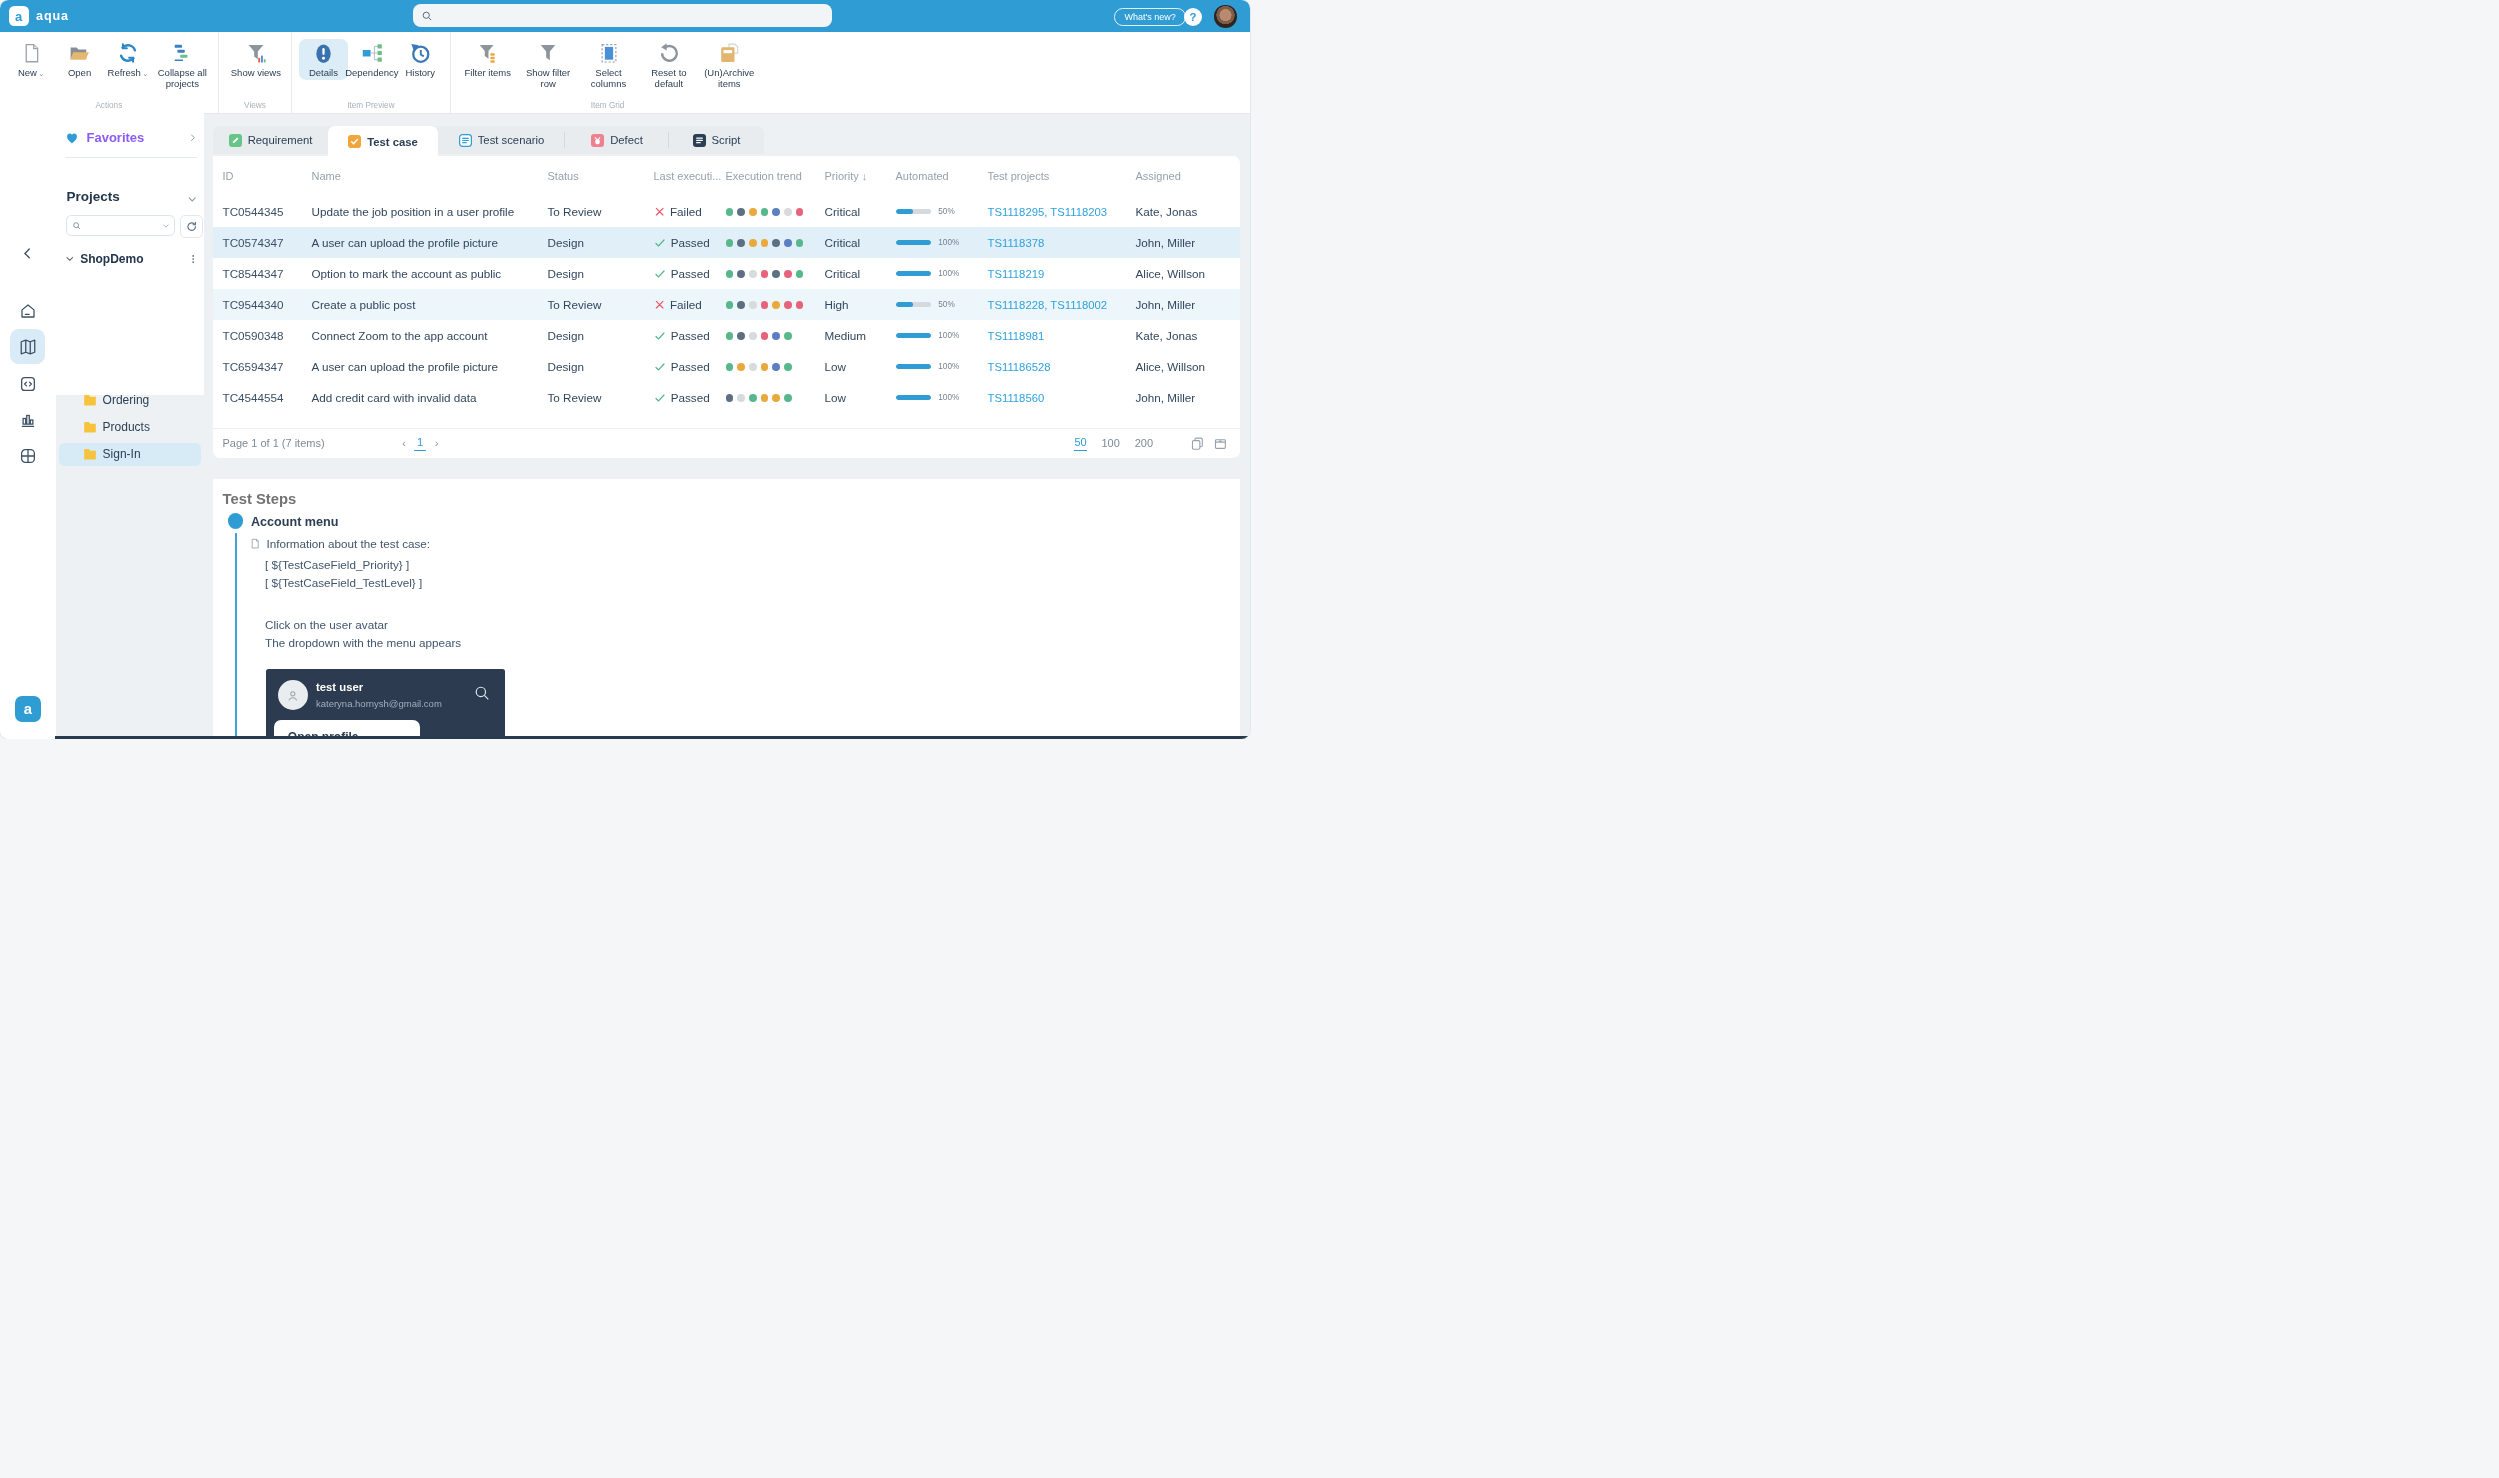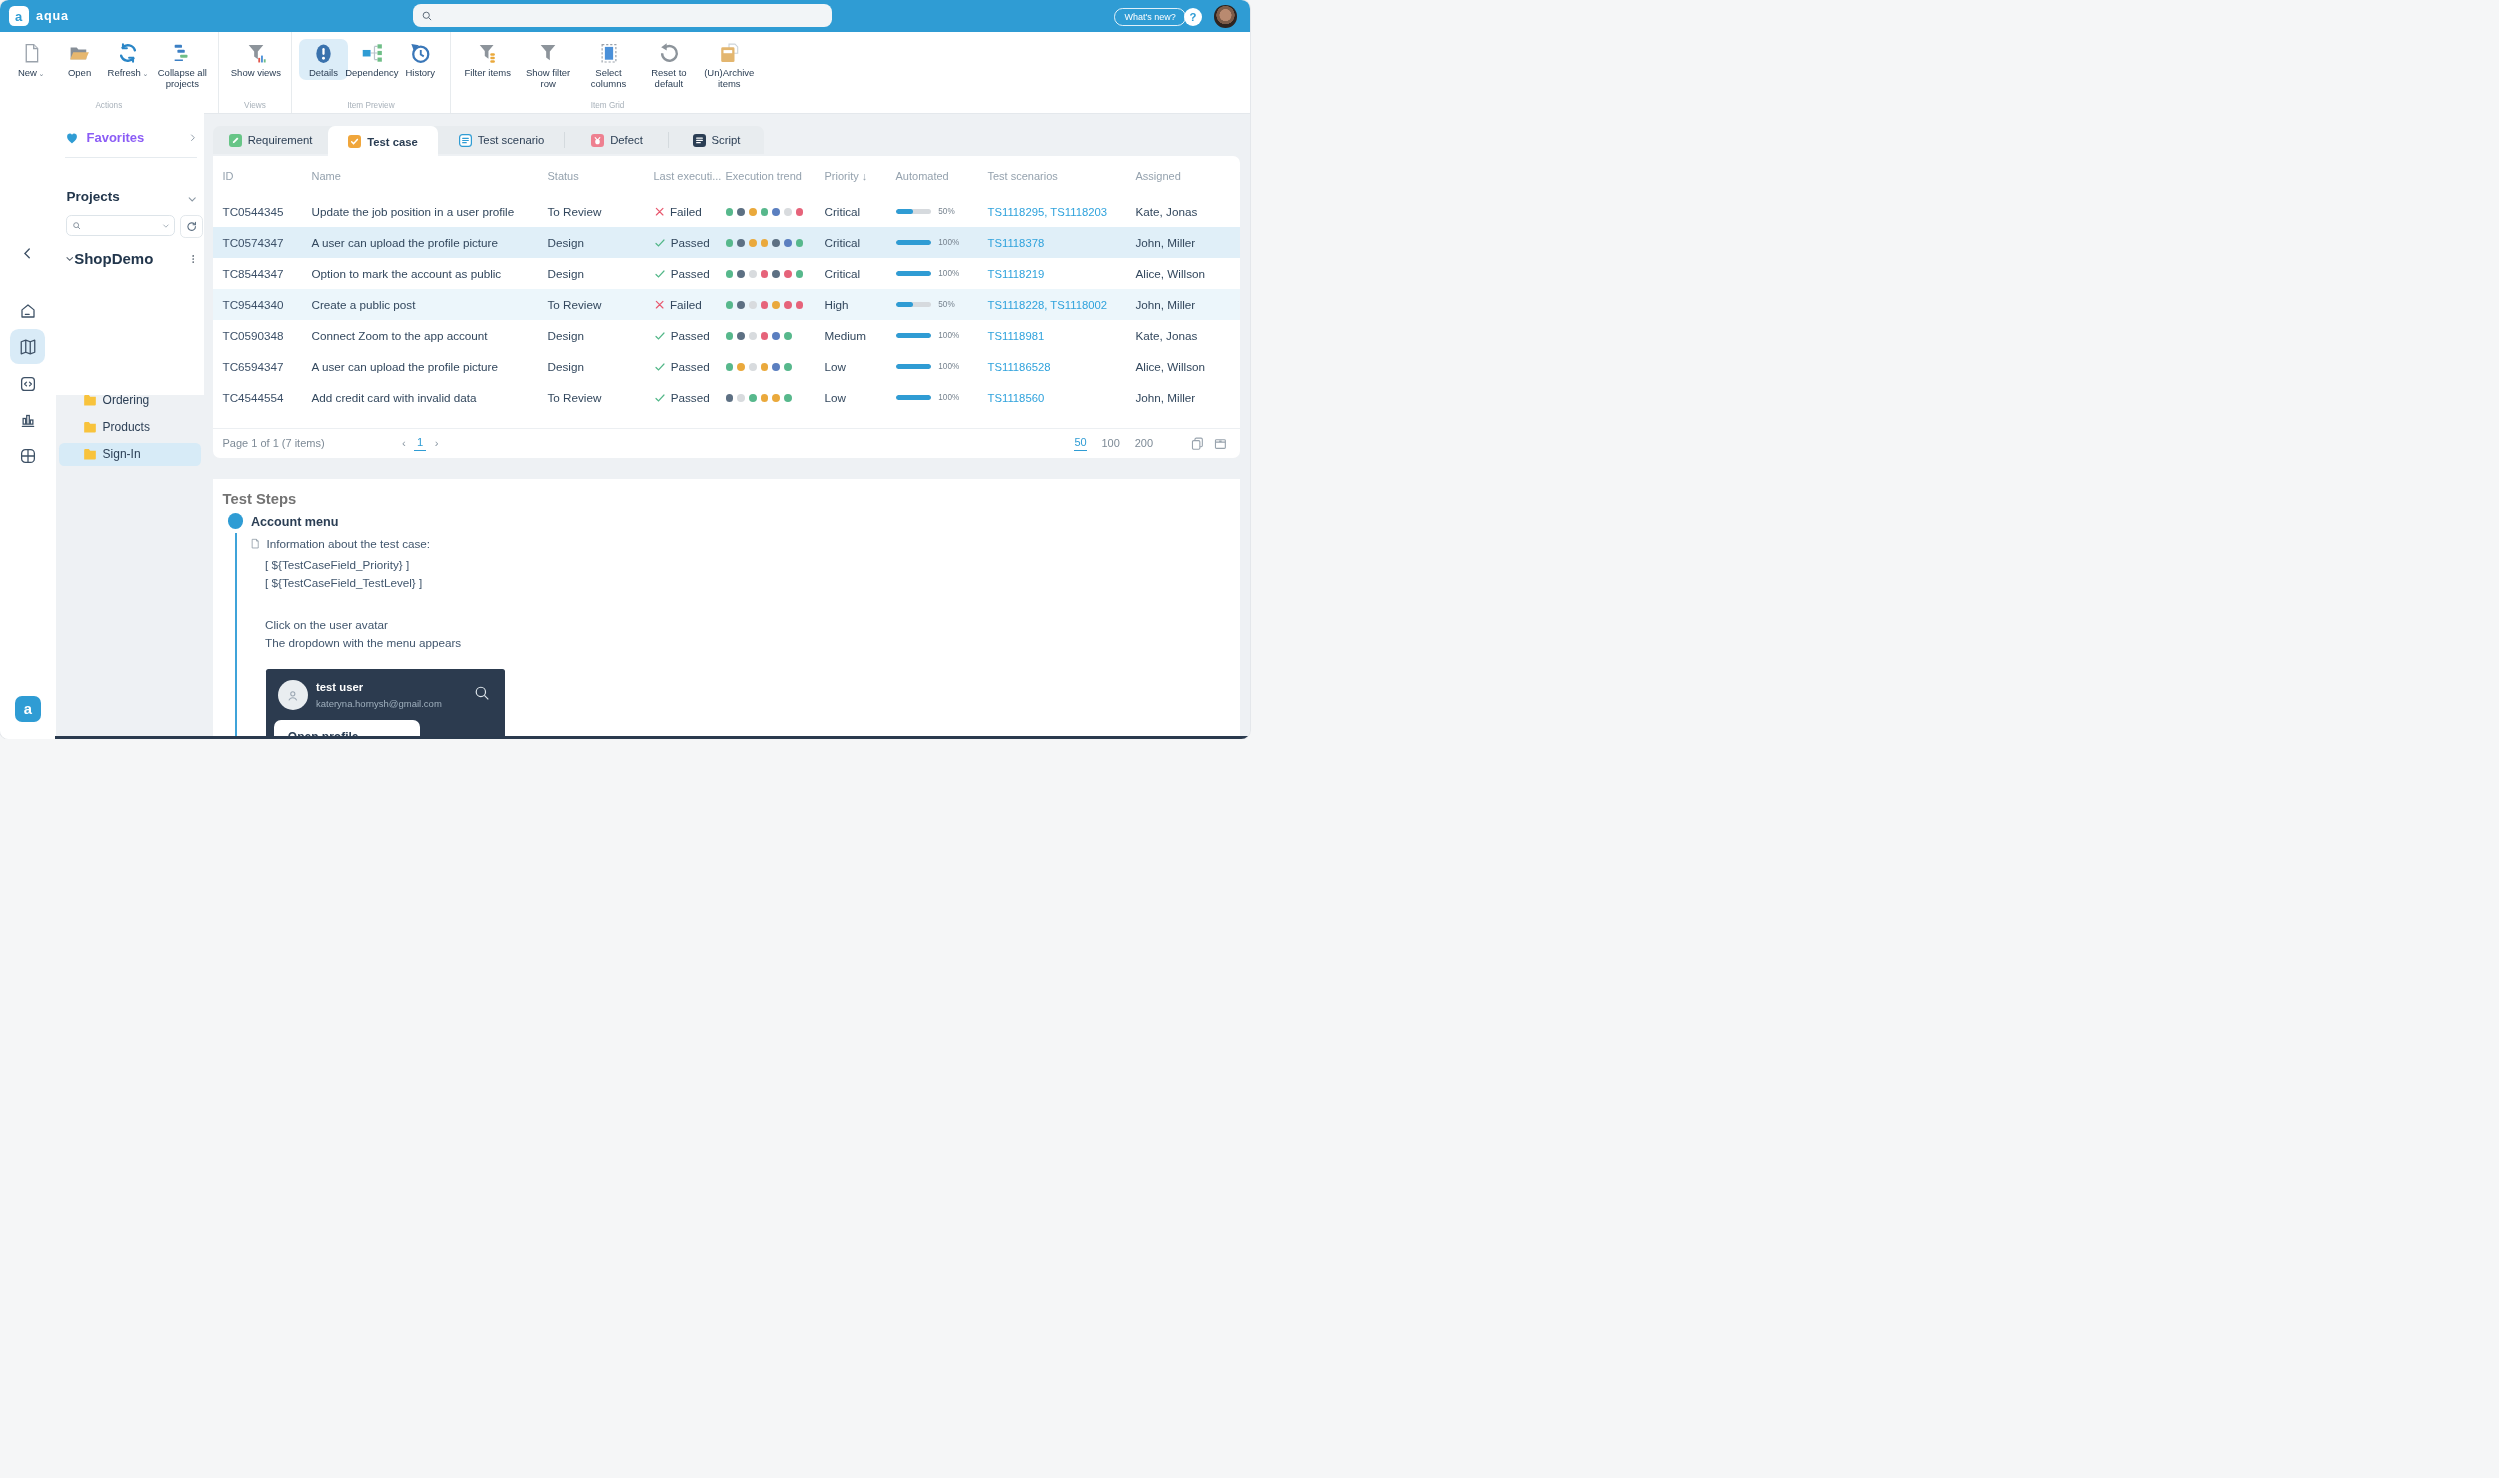--- a/index.html
+++ b/index.html
@@ -30,21 +30,21 @@
   
   .leftpanel{position:absolute;left:56px;top:113px;width:148px;height:282px;background:#fff;z-index:4;}
   .favrow{position:absolute;left:8.7px;top:17.4px;right:7px;display:flex;align-items:center;}
   .favrow .t{font-size:13px;font-weight:600;color:#8b5cf6;margin-left:7.8px;flex:1;}
   .pdivider{position:absolute;left:8.7px;top:44px;right:7px;height:0.9px;background:#e6ebef;}
   .projrow{position:absolute;left:10.4px;top:76px;right:7px;display:flex;align-items:flex-end;}
   .projrow .t{font-size:13.5px;font-weight:bold;color:#22364c;flex:1;}
   .psearch{position:absolute;left:10.4px;top:102px;width:109px;height:21px;border:0.9px solid #dde4e9;border-radius:5.2px;background:#fff;display:flex;align-items:center;padding:0 4.3px;box-sizing:border-box;}
   .prefresh{position:absolute;left:124px;top:102px;width:22.6px;height:22.6px;border:0.9px solid #e3e8ec;border-radius:5.2px;background:#fff;display:flex;align-items:center;justify-content:center;box-sizing:border-box;}
   .treeroot{position:absolute;left:8.7px;top:135px;right:5.2px;height:21px;display:flex;align-items:center;}
-  .treeroot .t{font-size:15px;font-weight:bold;color:#22364c;margin-left:0;flex:1;}
+  .treeroot .t{font-size:12px;font-weight:bold;color:#22364c;margin-left:6px;flex:1;}
   .treeitem{position:absolute;left:2.6px;width:142px;height:22.6px;border-radius:5.2px;display:flex;align-items:center;padding-left:24px;box-sizing:border-box;}
   .treeitem .t{font-size:12px;color:#2b3e54;margin-left:6px;}
   .treeitem.selected{background:#d7ebf7;}
   
   .tabstrip{position:absolute;left:213px;top:126px;width:551px;height:28px;background:#e8ecef;border-radius:7px 7px 0 0;display:flex;z-index:3;}
   .tab{display:flex;align-items:center;justify-content:center;gap:6px;font-size:11.3px;color:#2b3e54;position:relative;}
   .tab .sep{position:absolute;right:0;top:6px;bottom:6px;width:0.9px;background:#d4dade;}
   .tab.active{background:#fff;border-radius:7px 7px 0 0;height:31px;z-index:4;font-weight:600;}
   
   .tablecard{position:absolute;left:213px;top:156px;width:1027px;height:302px;background:#fff;border-radius:0 7px 7px 7px;z-index:2;}
@@ -441,21 +441,21 @@
 
   <div class="tablecard">
     <div class="tgridrow theadrow" id="thead">
         <div>ID</div>
         <div>Name</div>
         <div>Status</div>
         <div>Last executi...</div>
         <div>Execution trend</div>
         <div>Priority ↓</div>
         <div>Automated</div>
-        <div>Test scenarios</div>
+        <div>Test projects</div>
         <div>Assigned</div>
       </div>
     <div id="tbody">
         <div class="tgridrow trow ">
           <div class="id">TC0544345</div>
           <div>Update the job position in a user profile</div>
           <div>To Review</div>
           <div class="lastexec">
             <span>
               <svg width="11.3" height="11.3" viewBox="0 0 24 24" fill="none" stroke="#e8596f" stroke-width="2.6" stroke-linecap="round">

